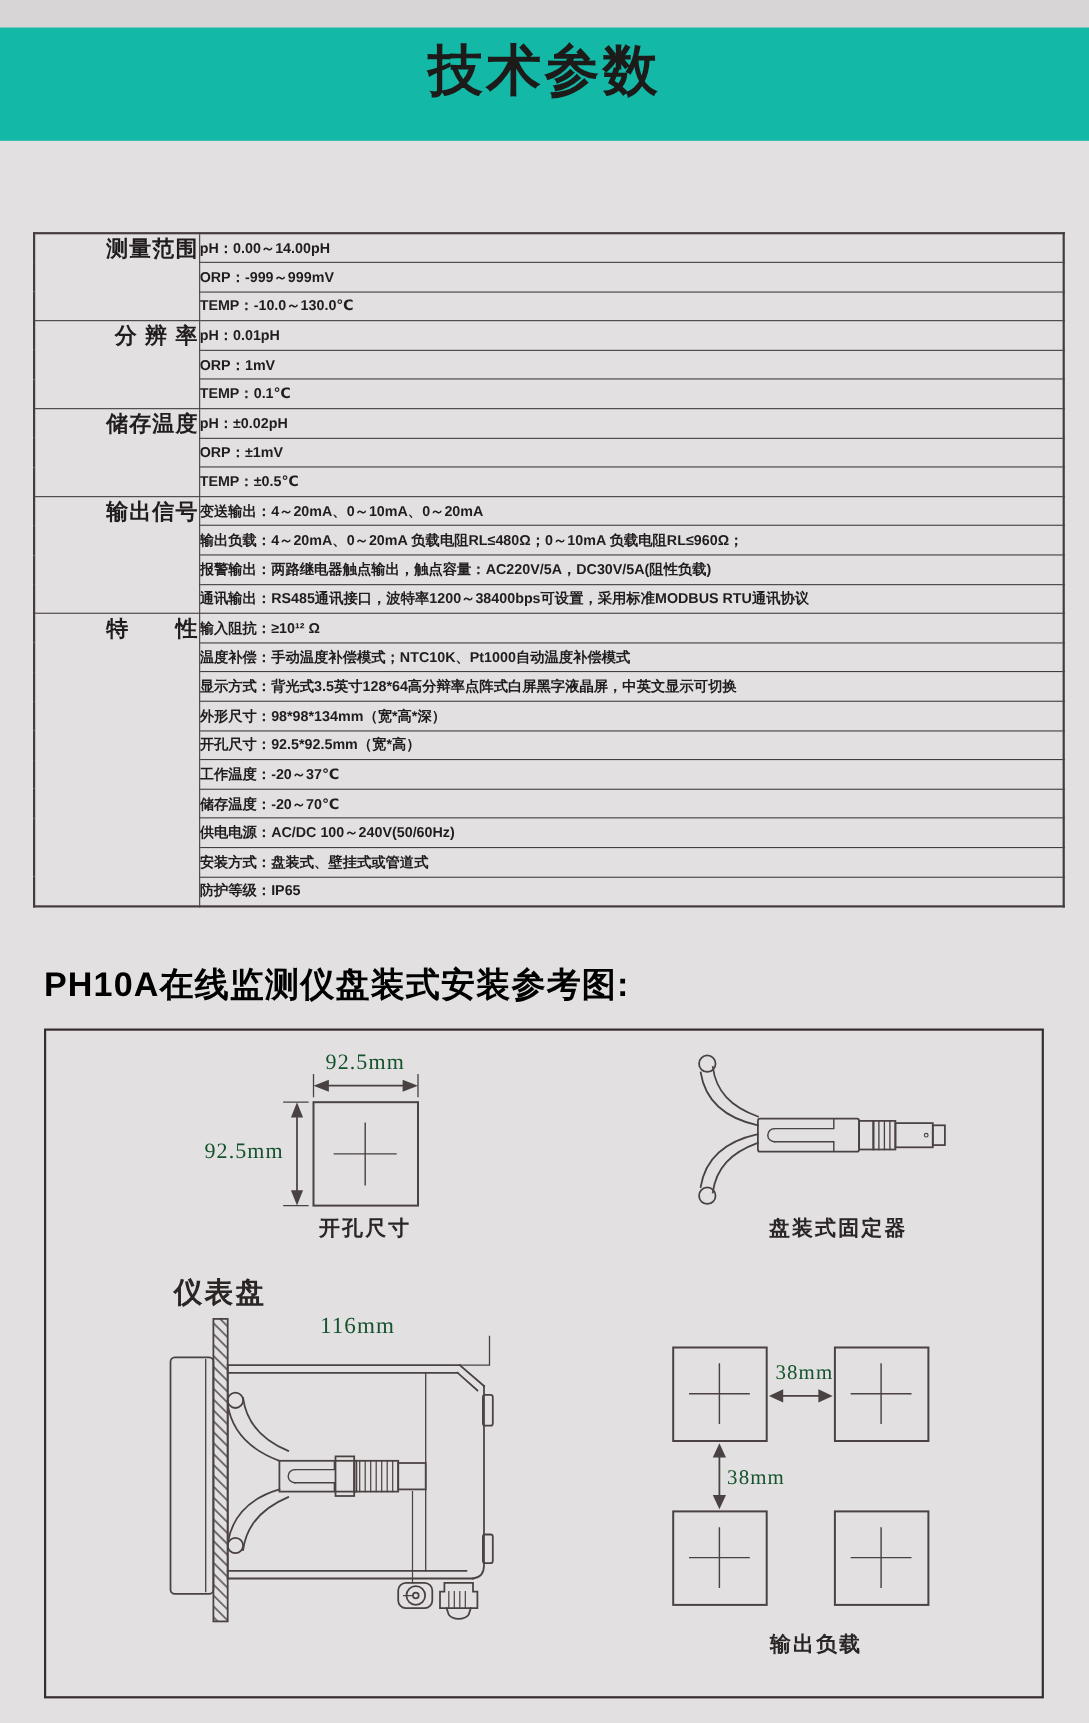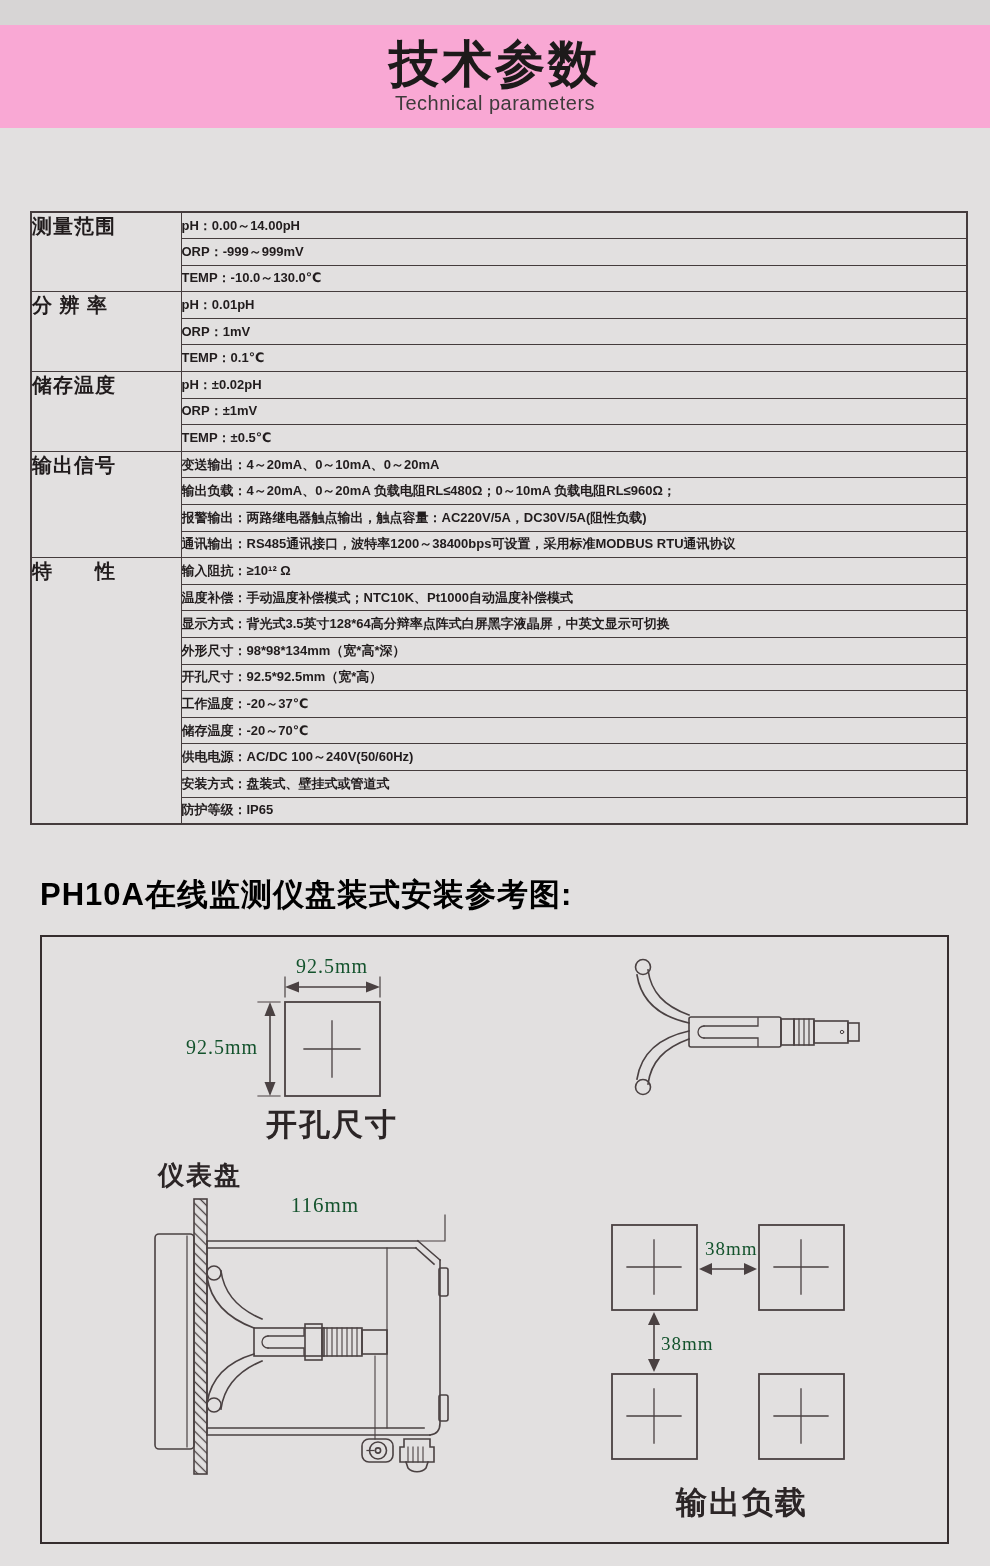--- a/index.html
+++ b/index.html
@@ -2,52 +2,51 @@
 <html><head>
 <meta charset="utf-8">
 <style>
   html,body{margin:0;padding:0;}
   body{
     width:990px;height:1566px;position:relative;overflow:hidden;
     background:#e2e0e0;color:#262021;
     font-family:"Liberation Sans","DejaVu Sans",sans-serif;
   }
   .top-strip{position:absolute;left:0;top:0;width:990px;height:25px;background:#d7d5d5;}
-  .title-band{position:absolute;left:0;top:25px;width:990px;height:103px;background:#f9a8d4;text-align:center;}
+  .title-band{position:absolute;left:0;top:25px;width:990px;height:103px;background:#14b8a6;text-align:center;}
   .title{font-size:50px;font-weight:bold;letter-spacing:3px;line-height:1;padding-top:14px;color:#1d1a1a;}
   .subtitle{font-size:20px;color:#3e3b3b;margin-top:3px;letter-spacing:0.5px;}
 
   table.spec{position:absolute;left:30px;top:211px;width:938px;border-collapse:collapse;
     border:2.5px solid #453c3d;table-layout:fixed;}
   table.spec td{border:1.5px solid #453c3d;height:26.6px;padding:0;box-sizing:border-box;}
-  td.lbl{width:150px;text-align:left;vertical-align:top;font-size:20px;font-weight:bold;
+  td.lbl{width:150px;text-align:right;vertical-align:top;font-size:20px;font-weight:bold;
     padding-top:3px;letter-spacing:1px;color:#211c1d;}
   td.val{font-size:13px;font-weight:600;padding-left:20px;white-space:nowrap;
     vertical-align:middle;color:#211c1d;overflow:hidden;}
 
   .section-heading{position:absolute;left:40px;top:874px;font-size:31px;font-weight:600;
     letter-spacing:1px;color:#000000;}
 
   .diagram-box{position:absolute;left:40px;top:935px;width:905px;height:605px;
     border:2.5px solid #352d2e;box-sizing:content-box;}
   .diagram-box svg{position:absolute;left:0;top:0;}
   .lab{position:absolute;line-height:1.15;}
   .dim{font-family:"Liberation Serif","DejaVu Serif",serif;font-size:20px;color:#14532d;letter-spacing:1px;}
-  .cap{font-size:31px;font-weight:bold;color:#2b2526;letter-spacing:2px;}
+  .cap{font-size:19px;font-weight:bold;color:#2b2526;letter-spacing:2px;}
   .tc{text-align:center;}
   .tr{text-align:right;}
 </style>
 </head>
 <body>
 
 <div class="top-strip"></div>
 
 <div class="title-band">
   <div class="title">技术参数</div>
-  <div class="subtitle">Technical parameters</div>
 </div>
 
 <table class="spec">
   <tbody>
     <tr>
       <td class="lbl" rowspan="3">测量范围</td>
       <td class="val">pH：0.00～14.00pH</td>
     </tr>
     <tr>
         <td class="val">ORP：-999～999mV</td>
@@ -216,20 +215,21 @@
       <line x1="612" y1="386" x2="612" y2="424"></line>
       <polygon points="612,375 606,388 618,388" fill="#4a4142" stroke="none"></polygon>
       <polygon points="612,435 606,422 618,422" fill="#4a4142" stroke="none"></polygon>
     </g>
   </svg>
 
   <div class="lab dim tc" style="left:238px;top:18px;width:104px;">92.5mm</div>
   <div class="lab dim tr" style="left:110px;top:99px;width:106px;">92.5mm</div>
   <div class="lab cap tc" style="left:195px;top:170px;width:190px;">开孔尺寸</div>
 
+  <div class="lab cap tc" style="left:600px;top:170px;width:240px;">盘装式固定器</div>
 
   <div class="lab cap" style="left:116px;top:224px;font-size:26px;">仪表盘</div>
   <div class="lab dim tc" style="left:233px;top:256px;width:100px;font-size:21px;">116mm</div>
 
   <div class="lab dim" style="left:663px;top:301px;font-size:19px;">38mm</div>
   <div class="lab dim" style="left:619px;top:396px;font-size:19px;">38mm</div>
   <div class="lab cap tc" style="left:605px;top:548px;width:190px;">输出负载</div>
 </div>
 
 </body></html>

